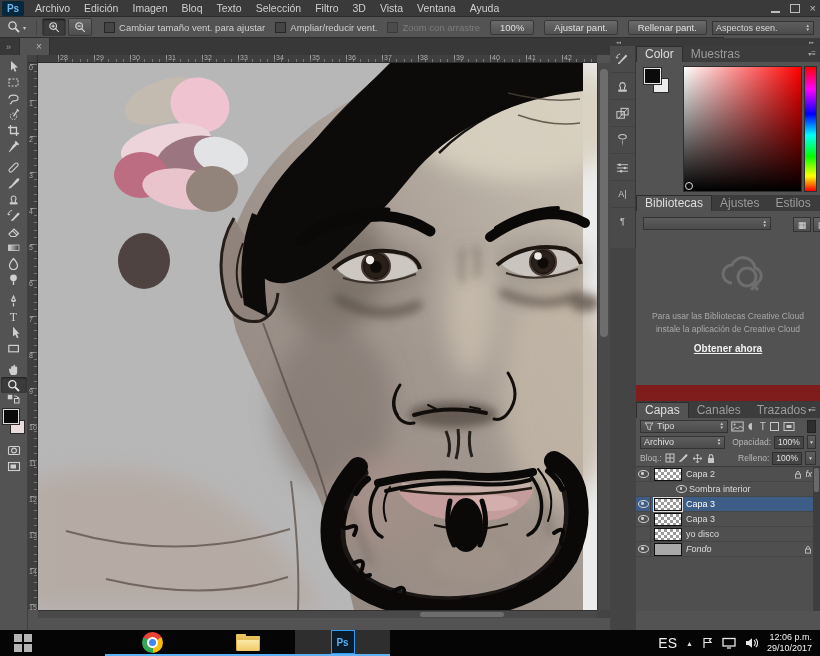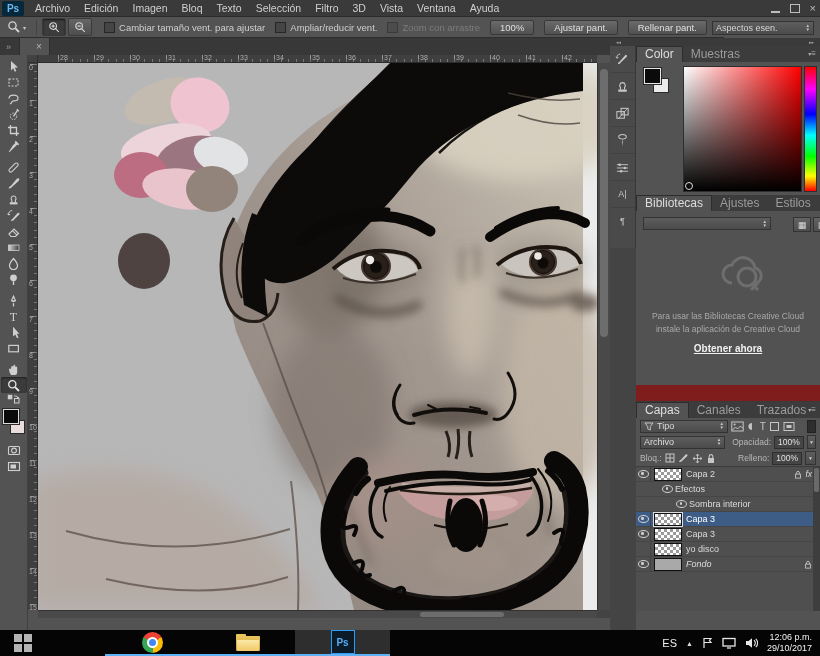--- a/index.html
+++ b/index.html
@@ -142,21 +142,21 @@
   .appslot.active{background:#2e2e2e;}
   .chrome{width:21px;height:21px;border-radius:50%;background:conic-gradient(from -60deg,#ea4335 0 120deg,#fbbc05 0 240deg,#34a853 0 360deg);position:relative;}
   .chrome::before{content:"";position:absolute;left:5px;top:5px;width:11px;height:11px;background:#fff;border-radius:50%;}
   .chrome::after{content:"";position:absolute;left:7px;top:7px;width:7px;height:7px;background:#4285f4;border-radius:50%;}
   .folder{position:relative;width:24px;height:17px;}
   .folder .fback{position:absolute;left:0;top:2px;width:24px;height:15px;background:linear-gradient(#e9c55e,#caa23c);border-radius:1px;}
   .folder .ftab{position:absolute;left:0;top:0;width:10px;height:4px;background:#e9c55e;border-radius:1px 1px 0 0;}
   .folder .ffront{position:absolute;left:1px;top:6px;width:22px;height:11px;background:linear-gradient(#fbe9a6,#f0c868);border-radius:1px;}
   .psicon{width:22px;height:22px;background:#0c1b2a;border:1px solid #2f9bf2;color:#55aef2;font-size:10px;font-weight:bold;display:flex;align-items:center;justify-content:center;}
   .tray{margin-left:auto;display:flex;align-items:center;gap:9px;padding-right:8px;color:#eee;}
-  .tray .lang{font-size:11px;}
+  .tray .lang{font-size:14px;}
   .tray .hid{font-size:7px;color:#ddd;}
   .clock{text-align:right;font-size:9px;line-height:11px;color:#f2f2f2;}
 </style>
 </head>
 <body>
 
 <div class="app">
 
   <div class="abs menubar">
     <div class="pslogo">Ps</div>
@@ -768,26 +768,20 @@
           <span class="lname">Capa 2</span>
           <span class="lbadges">
             <svg width="8" height="9" viewBox="0 0 10 11">
                 <rect x="2" y="5" width="6" height="5" fill="none" stroke="#d0d0d0"></rect>
                 <path d="M3.2,5 V3.4 a1.8,1.8 0 0 1 3.6,0 V5" fill="none" stroke="#d0d0d0"></path>
               </svg>
             <span class="fxtag">fx</span>
           </span>
         </div>
         <div class="lrow">
-          <span class="eyebox" style="margin-left:24px;border-right:none;">
-              <span class="eye"></span>
-            </span>
-          <span class="lname">Efectos</span>
-        </div>
-        <div class="lrow">
           <span class="eyebox" style="margin-left:38px;border-right:none;">
               <span class="eye"></span>
             </span>
           <span class="lname">Sombra interior</span>
         </div>
         <div class="lrow sel">
           <span class="eyebox">
               <span class="eye"></span>
             </span>
           <span class="thumb checker sel"></span>

